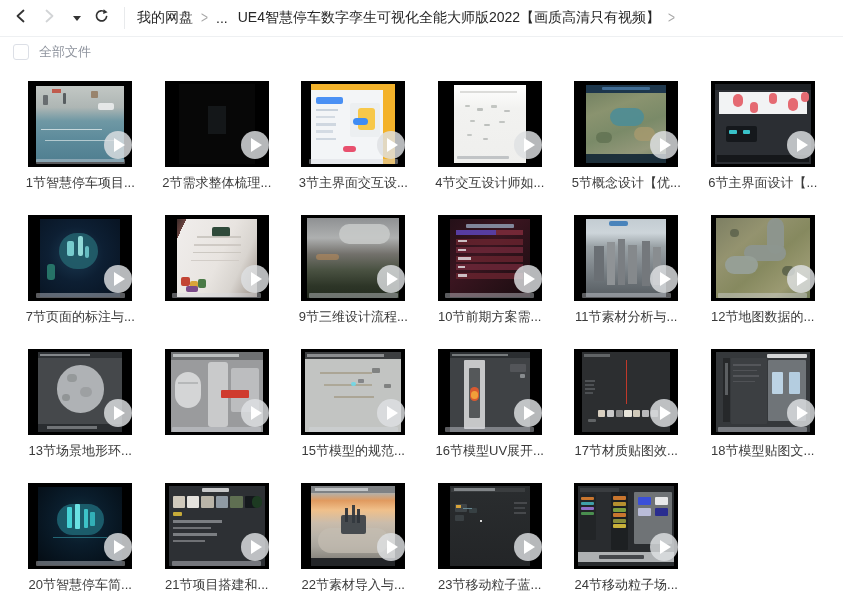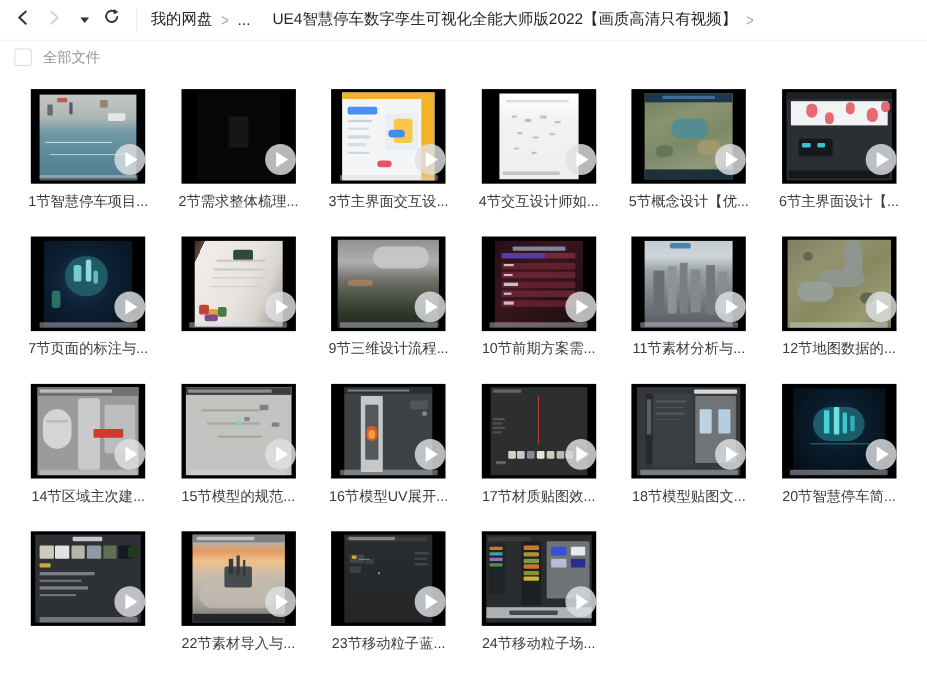--- a/index.html
+++ b/index.html
@@ -59,21 +59,21 @@
             <path d="M13.6 8.5 A5.1 5.1 0 1 1 12.1 4.2" stroke="#333" stroke-width="1.7" fill="none" stroke-linecap="round"></path>
             <path d="M10.6 1.2 L14.6 4.2 L10.2 5.9 Z" fill="#333"></path>
           </svg>
       </span>
     </div>
     <div class="vsep"></div>
     <div class="breadcrumb">
       <span class="crumb">我的网盘</span>
       <span class="crumb-sep">&gt;</span>
       <span class="crumb">...</span>
-      <span class="crumb" style="margin-left:20px;">UE4智慧停车数字孪生可视化全能大师版2022【画质高清只有视频】</span>
+      <span class="crumb" style="margin-left:10px;">UE4智慧停车数字孪生可视化全能大师版2022【画质高清只有视频】</span>
       <span class="crumb-sep">&gt;</span>
     </div>
   </div>
 
   <div class="filter-row">
     <div class="checkbox"></div>
     <span class="filter-label">全部文件</span>
   </div>
 
   <div class="grid">
@@ -274,36 +274,51 @@
             <div class="blk" style="left: 10%; top: 48%; width: 35%; height: 22%; background: rgb(151, 160, 152); border-radius: 40px; opacity: 0.95;"></div>
             <div class="blk" style="left: 15%; top: 14%; width: 10%; height: 10%; background: rgb(74, 82, 64); border-radius: 30px; opacity: 0.6;"></div>
             <div class="blk" style="left: 70%; top: 60%; width: 14%; height: 12%; background: rgb(63, 74, 56); border-radius: 30px; opacity: 0.6;"></div>
           </div>
         <div class="strip"></div>
           <div class="play"></div>
       </div>
       <div class="caption">12节地图数据的...</div>
     </div>
 
+    <div class="file-item">
+      <div class="thumb">
+        <div class="frame" style="inset: 3px 10px; background: rgb(69, 72, 75);">
+            <div class="blk" style="left: 0%; top: 0%; width: 100%; height: 8%; background: rgb(46, 49, 52); border-radius: 0px; opacity: 1;"></div>
+            <div class="blk" style="left: 2%; top: 2%; width: 60%; height: 3%; background: rgb(154, 157, 160); border-radius: 0px; opacity: 0.8;"></div>
+            <div class="blk" style="left: 22%; top: 16%; width: 56%; height: 60%; background: rgb(181, 184, 186); border-radius: 45px; opacity: 0.95;"></div>
+            <div class="blk" style="left: 34%; top: 28%; width: 12%; height: 10%; background: rgb(143, 146, 148); border-radius: 40px; opacity: 0.8;"></div>
+            <div class="blk" style="left: 50%; top: 44%; width: 14%; height: 12%; background: rgb(152, 155, 157); border-radius: 40px; opacity: 0.8;"></div>
+            <div class="blk" style="left: 28%; top: 52%; width: 10%; height: 9%; background: rgb(138, 141, 143); border-radius: 40px; opacity: 0.8;"></div>
+            <div class="blk" style="left: 0%; top: 90%; width: 100%; height: 10%; background: rgb(42, 45, 48); border-radius: 0px; opacity: 1;"></div>
+            <div class="blk" style="left: 10%; top: 92%; width: 60%; height: 4%; background: rgb(143, 146, 148); border-radius: 0px; opacity: 0.7;"></div>
+          </div>
+        <div class="play"></div>
+      </div>
+      <div class="caption">13节场景地形环...</div>
+    </div>
 
     <div class="file-item">
       <div class="thumb">
         <div class="frame" style="inset: 3px 6px; background: rgb(154, 155, 157);">
             <div class="blk" style="left: 0%; top: 0%; width: 100%; height: 10%; background: rgb(111, 113, 115); border-radius: 0px; opacity: 1;"></div>
             <div class="blk" style="left: 2%; top: 2%; width: 72%; height: 4%; background: rgb(201, 203, 205); border-radius: 0px; opacity: 0.85;"></div>
             <div class="blk" style="left: 5%; top: 25%; width: 28%; height: 45%; background: rgb(212, 213, 214); border-radius: 50px; opacity: 1;"></div>
             <div class="blk" style="left: 8%; top: 37%; width: 22%; height: 3%; background: rgb(174, 176, 178); border-radius: 0px; opacity: 0.8;"></div>
             <div class="blk" style="left: 40%; top: 12%; width: 22%; height: 82%; background: rgb(201, 202, 203); border-radius: 3px; opacity: 1;"></div>
             <div class="blk" style="left: 66%; top: 20%; width: 30%; height: 55%; background: rgb(188, 189, 191); border-radius: 2px; opacity: 1;"></div>
             <div class="blk" style="left: 55%; top: 48%; width: 30%; height: 9%; background: rgb(207, 59, 46); border-radius: 1px; opacity: 1;"></div>
           </div>
         <div class="strip"></div>
           <div class="play"></div>
       </div>
-      <div class="caption">14节区域主次建...</div>
     </div>
 
     <div class="file-item">
       <div class="thumb">
         <div class="frame" style="inset: 3px 4px; background: rgb(194, 196, 194);">
             <div class="blk" style="left: 0%; top: 0%; width: 100%; height: 9%; background: rgb(60, 62, 64); border-radius: 0px; opacity: 1;"></div>
             <div class="blk" style="left: 2%; top: 2%; width: 80%; height: 4%; background: rgb(159, 161, 163); border-radius: 0px; opacity: 0.8;"></div>
             <div class="blk" style="left: 15%; top: 25%; width: 55%; height: 2%; background: rgb(168, 162, 144); border-radius: 0px; opacity: 0.9;"></div>
             <div class="blk" style="left: 20%; top: 40%; width: 50%; height: 2%; background: rgb(171, 165, 147); border-radius: 0px; opacity: 0.9;"></div>
             <div class="blk" style="left: 30%; top: 55%; width: 42%; height: 2%; background: rgb(168, 162, 144); border-radius: 0px; opacity: 0.9;"></div>
@@ -410,20 +425,21 @@
             <div class="blk" style="left: 87%; top: 12%; width: 10%; height: 15%; background: rgb(29, 58, 34); border-radius: 50px; opacity: 1;"></div>
             <div class="blk" style="left: 4%; top: 33%; width: 10%; height: 4%; background: rgb(216, 185, 58); border-radius: 1px; opacity: 0.9;"></div>
             <div class="blk" style="left: 4%; top: 43%; width: 52%; height: 3%; background: rgb(143, 146, 150); border-radius: 0px; opacity: 0.8;"></div>
             <div class="blk" style="left: 4%; top: 51%; width: 40%; height: 3%; background: rgb(127, 130, 134); border-radius: 0px; opacity: 0.8;"></div>
             <div class="blk" style="left: 4%; top: 59%; width: 46%; height: 3%; background: rgb(143, 146, 150); border-radius: 0px; opacity: 0.8;"></div>
             <div class="blk" style="left: 4%; top: 67%; width: 34%; height: 3%; background: rgb(127, 130, 134); border-radius: 0px; opacity: 0.8;"></div>
           </div>
         <div class="strip"></div>
           <div class="play"></div>
       </div>
+      <div class="caption">21节项目搭建和...</div>
     </div>
 
     <div class="file-item">
       <div class="thumb">
         <div class="frame" style="inset: 3px 10px; background: linear-gradient(rgb(143, 146, 150) 0%, rgb(181, 176, 168) 9%, rgb(224, 154, 95) 18%, rgb(240, 192, 138) 30%, rgb(202, 188, 171) 46%, rgb(184, 178, 168) 62%, rgb(168, 164, 156) 76%, rgb(138, 135, 128) 90%, rgb(85, 83, 78) 100%);">
             <div class="blk" style="left: 0%; top: 0%; width: 100%; height: 9%; background: rgb(127, 130, 133); border-radius: 0px; opacity: 1;"></div>
             <div class="blk" style="left: 5%; top: 2%; width: 62%; height: 4%; background: rgb(202, 204, 206); border-radius: 0px; opacity: 0.9;"></div>
             <div class="blk" style="left: 8%; top: 52%; width: 84%; height: 32%; background: rgb(196, 190, 178); border-radius: 45px; opacity: 0.7;"></div>
             <div class="blk" style="left: 35%; top: 36%; width: 30%; height: 24%; background: rgb(63, 68, 74); border-radius: 2px; opacity: 0.95;"></div>
             <div class="blk" style="left: 40%; top: 27%; width: 4%; height: 18%; background: rgb(47, 52, 58); border-radius: 0px; opacity: 0.95;"></div>

